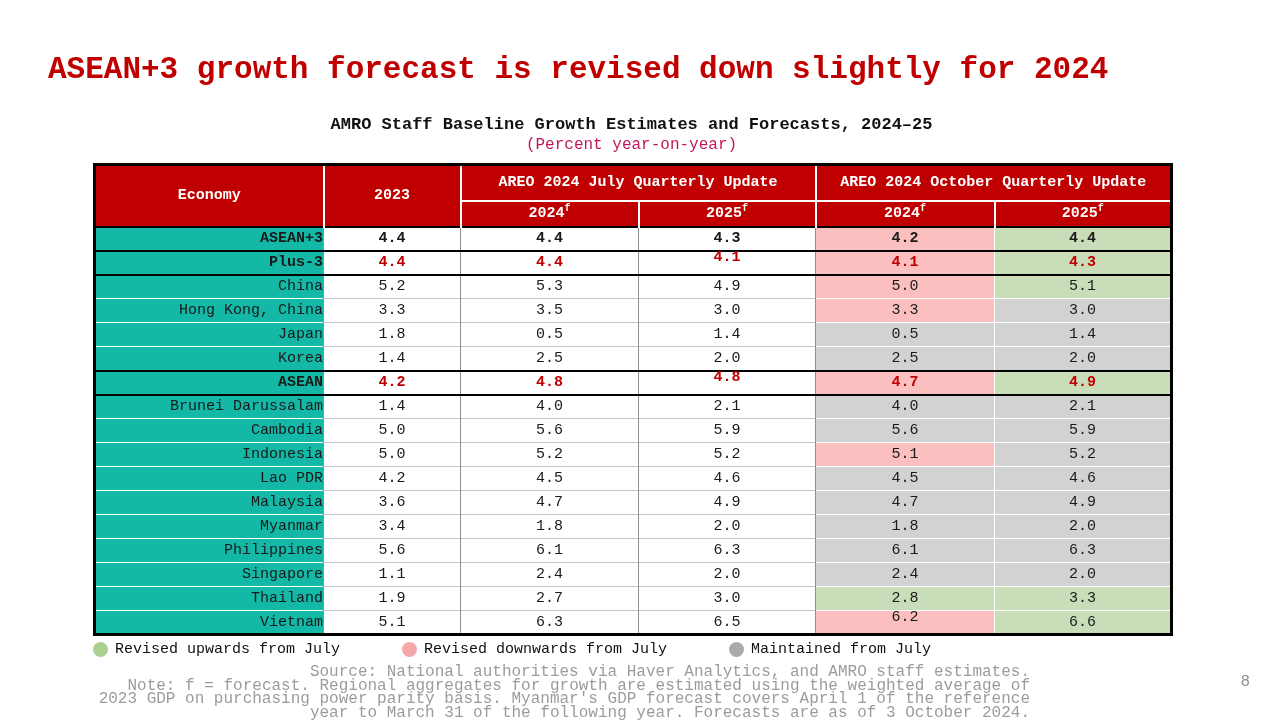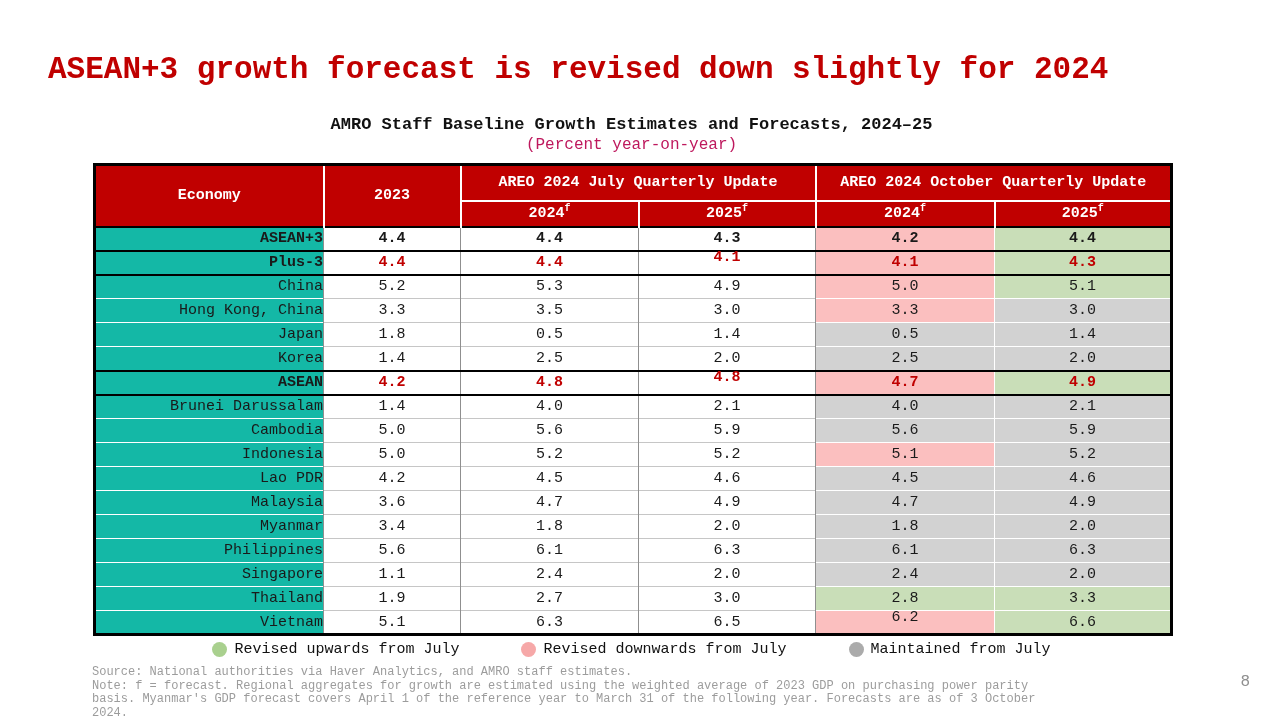--- a/index.html
+++ b/index.html
@@ -49,29 +49,29 @@
   td.st-up   { background: #c9deb8; border-top: 1px solid #fff; }
   td.st-same { background: #d2d2d2; border-top: 1px solid #fff; }
   tr.thick td { border-top: 2px solid #000; }
   tr.agg { font-weight: bold; }
   tr.red td.c-2023, tr.red td.c-jul24, tr.red td.c-jul25,
   tr.red td.c-oct24, tr.red td.c-oct25 { color: #C00000; }
   span.raised { display: inline-block; transform: translateY(-5px); }
 
   .legend {
     position: absolute; left: 93px; top: 641px; width: 1077px;
-    display: flex; justify-content: center; align-items: center; gap: 62px;
+    display: flex; justify-content: flex-start; align-items: center; gap: 62px;
     font-size: 15px; color: #111;
   }
   .legend-item { display: flex; align-items: center; gap: 7px; }
   .legend-dot { width: 15px; height: 15px; border-radius: 50%; display: inline-block; }
 
   .footnotes {
-    position: absolute; left: 92px; top: 666px; width: 945px;
-    font-size: 12px; line-height: 13.5px; color: #9c9c9c;
+    position: absolute; left: 85px; top: 666px; width: 945px;
+    font-size: 16px; line-height: 13.5px; color: #9c9c9c; text-align: right;
   }
   .page-num {
     position: absolute; right: 30px; top: 673px;
     font-size: 16px; color: #8f8f8f;
   }
 </style>
 </head>
 <body>
 
 <div class="slide">

